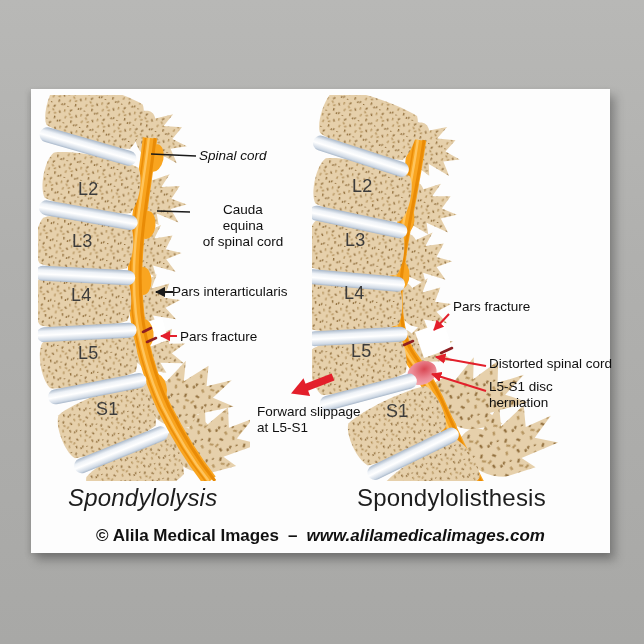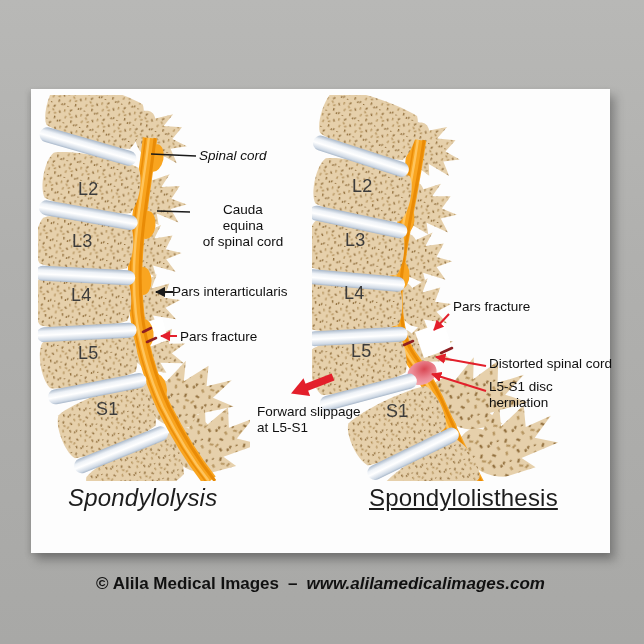--- a/index.html
+++ b/index.html
@@ -12,21 +12,21 @@
     position:absolute;left:31px;top:89px;width:579px;height:464px;
     background:#fdfdfd;
     box-shadow:5px 7px 9px rgba(50,50,50,.38), -2px 2px 5px rgba(70,70,70,.18);
   }
   .abs{position:absolute;}
   .ann{font-size:13.5px;color:#101010;line-height:16px;white-space:nowrap;}
   .vlabel{font-size:18px;color:#3c3c3c;letter-spacing:.3px;}
   .title{font-size:24px;color:#1d1d1d;letter-spacing:.2px;white-space:nowrap;}
   .footer{
     position:absolute;left:31px;top:526px;width:579px;text-align:center;
-    font-size:17px;font-weight:bold;color:#111;white-space:nowrap;margin-top:48px;
+    font-size:17px;font-weight:bold;color:#111;white-space:nowrap;
   }
   .footer .sep{margin:0 9px;font-style:normal;}
   .footer .url{font-style:italic;}
   svg{position:absolute;overflow:hidden;}
 </style>
 </head>
 <body>
 
 <div id="canvas">
   <div id="poster"></div>
@@ -266,18 +266,18 @@
   <div class="abs ann" style="left:489px;top:379px;">
     <span>L5-S1 disc</span><br>
     <span>herniation</span>
   </div>
   <div class="abs ann" style="left:241px;top:404px;margin-left:16px;">
     <span>Forward slippage</span><br>
     <span>at L5-S1</span>
   </div>
 
   <div class="abs title" style="left:68px;top:484px;font-style:italic;">Spondylolysis</div>
-  <div class="abs title" style="left:369px;top:484px;text-decoration:underline;">Spondylolisthesis</div>
+  <div class="abs title" style="left:357px;top:484px;">Spondylolisthesis</div>
 
   <div class="footer">
     <span>© Alila Medical Images</span><span class="sep">–</span><span class="url">www.alilamedicalimages.com</span>
   </div>
 </div>
 
 </body></html>

